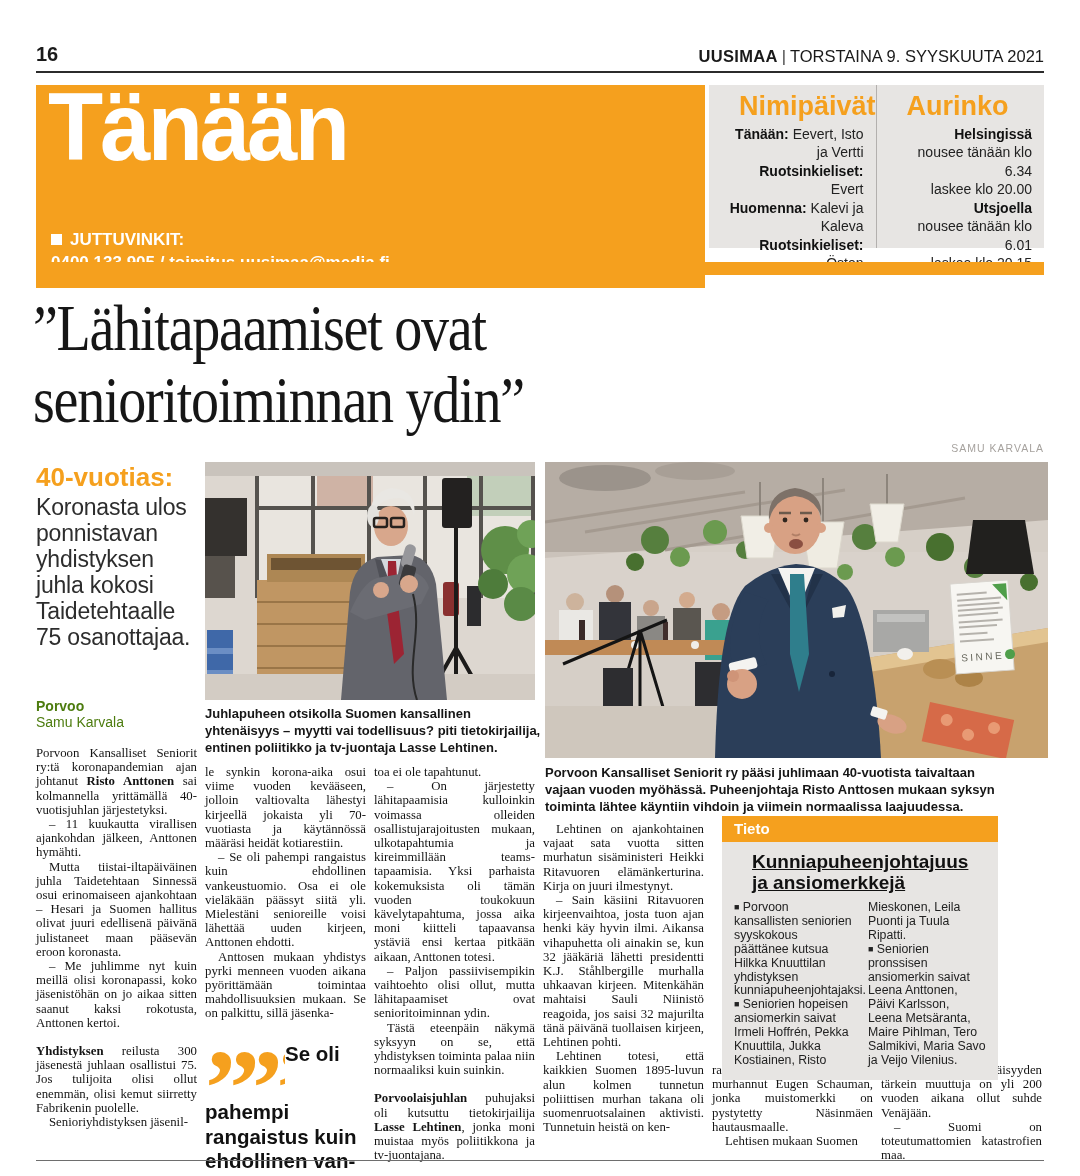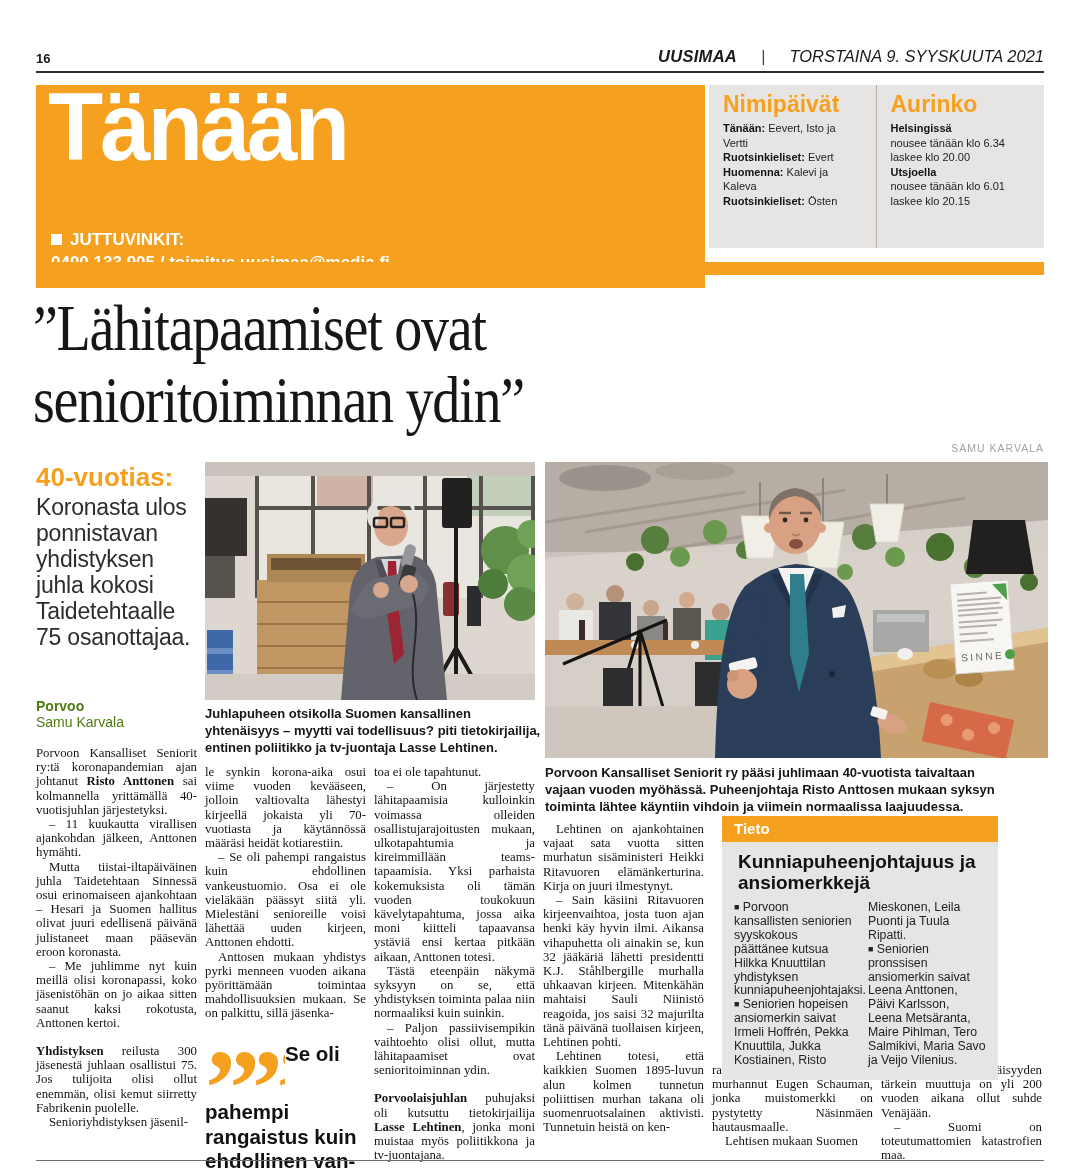--- a/index.html
+++ b/index.html
@@ -7,39 +7,39 @@
     --panel:#E7E5E3;
     --ink:#1A1A1A;
   }
   html,body{margin:0;padding:0;background:#fff;}
   #page{position:relative;width:1080px;height:1176px;background:#fff;overflow:hidden;
         font-family:"Liberation Sans",sans-serif;color:var(--ink);}
 
   
   .pghead{position:absolute;left:36px;right:36px;top:36px;height:30px;
           border-bottom:2px solid #2b2b2b;display:flex;justify-content:space-between;align-items:flex-end;padding-bottom:5px;}
-  .pagenum{font-weight:bold;font-size:13px;}
-  .masthead{font-size:16.5px;display:flex;align-items:baseline;gap:24px;font-style:italic;}
+  .pagenum{font-weight:bold;font-size:20px;}
+  .masthead{font-size:16.5px;display:flex;align-items:baseline;gap:4px;}
   .masthead .brand{font-weight:bold;letter-spacing:.3px;}
   .masthead .sep{color:#444;font-weight:400;}
 
   
   .today{position:absolute;left:36px;top:85px;width:669px;height:203px;background:var(--orange);}
   .today-title{position:absolute;left:12px;top:-8px;color:#fff;font-weight:bold;font-size:96px;
                letter-spacing:-3px;line-height:1.05;transform:scaleX(.94);transform-origin:left top;}
   .tips{position:absolute;left:15px;bottom:13px;color:#fff;font-weight:bold;font-size:17px;line-height:1.35;margin-top:36px;}
   .sq-icon{display:inline-block;width:11px;height:11px;background:#fff;margin-right:8px;}
 
   
   .info{position:absolute;left:709px;top:85px;width:335px;height:163px;background:var(--panel);
         display:flex;box-sizing:border-box;}
   .info-col{width:50%;box-sizing:border-box;padding:8px 12px 0 14px;}
   .info-col.first{border-right:1px solid #b3b0ae;}
-  .info-title{color:var(--orange);font-weight:bold;font-size:23px;margin:0 0 5px;line-height:1;}
-  .info-row{font-size:11px;line-height:1.32;color:#222;}
+  .info-title{color:var(--orange);font-weight:bold;font-size:27px;margin:0 16px 5px;line-height:1;}
+  .info-row{font-size:14px;line-height:1.32;color:#222;text-align:right;}
   .info-row b{color:#111;}
 
   
   .orangebar{position:absolute;left:36px;top:262px;width:1008px;height:13px;background:var(--orange);}
   .headline{position:absolute;left:33px;top:292px;font-family:"Liberation Serif",serif;
             font-size:66px;line-height:72px;letter-spacing:-1.5px;color:#161616;
             transform:scaleX(.85);transform-origin:left top;white-space:nowrap;}
   .credit{position:absolute;right:36px;top:442px;font-size:10.5px;color:#a6a29e;letter-spacing:1px;}
 
   
@@ -75,21 +75,21 @@
              font-size:20.5px;line-height:24.5px;color:#111;text-align:left;}
   .pq-icon{float:left;width:80px;height:58px;color:var(--orange);
            font-family:"Liberation Serif",serif;font-size:110px;line-height:92px;
            letter-spacing:-8px;overflow:hidden;}
 
   
   .tieto{position:absolute;left:722px;top:816px;width:276px;}
   .tieto-bar{background:var(--orange);color:#fff;font-weight:bold;font-size:15px;
              padding:4px 12px 5px;line-height:17px;}
   .tieto-body{background:var(--panel);padding:9px 12px 12px;box-sizing:border-box;}
-  .tieto-title{font-size:19px;font-weight:bold;line-height:21px;margin:0 4px 8px;color:#111;}
+  .tieto-title{font-size:19px;font-weight:bold;line-height:21px;margin:0 18px 8px;color:#111;text-decoration:underline;}
   .tieto-cols{column-count:2;column-gap:16px;font-size:12.3px;line-height:13.9px;color:#222;}
   .tieto-cols p{margin:0;}
   .tieto-cols .sq{font-size:9px;vertical-align:1px;}
 
   .bottomrule{position:absolute;left:36px;right:36px;top:1160px;border-top:1px solid #6e6e6e;}
 </style>
 </head>
 <body>
 
 <div id="page">
@@ -346,22 +346,22 @@
       <p class="indent"><span>Senioriyhdistyksen jäsenil-</span></p>
     </div>
   <div class="bodycol" id="col1">
       <p><span>le synkin korona-aika osui viime vuoden kevääseen, jolloin valtiovalta lähestyi kirjeellä jokaista yli 70-vuotiasta ja käytännössä määräsi heidät kotiarestiin.</span></p>
       <p class="indent"><span>– Se oli pahempi rangaistus kuin ehdollinen vankeustuomio. Osa ei ole vieläkään päässyt siitä yli. Mielestäni senioreille voisi lähettää uuden kirjeen, Anttonen ehdotti.</span></p>
       <p class="indent"><span>Anttosen mukaan yhdistys pyrki menneen vuoden aikana pyörittämään toimintaa mahdollisuuksien mukaan. Se on palkittu, sillä jäsenka-</span></p>
     </div>
   <div class="bodycol" id="col2">
       <p><span>toa ei ole tapahtunut.</span></p>
       <p class="indent"><span>– On järjestetty lähitapaamisia kulloinkin voimassa olleiden osallistujarajoitusten mukaan, ulkotapahtumia ja kireimmillään teams-tapaamisia. Yksi parhaista kokemuksista oli tämän vuoden toukokuun kävelytapahtuma, jossa aika moni kiitteli tapaavansa ystäviä ensi kertaa pitkään aikaan, Anttonen totesi.</span></p>
+      <p class="indent"><span>– Paljon passiivisempikin vaihtoehto olisi ollut, mutta lähitapaamiset ovat senioritoiminnan ydin.</span></p>
       <p class="indent"><span>Tästä eteenpäin näkymä syksyyn on se, että yhdistyksen toiminta palaa niin normaaliksi kuin suinkin.</span></p>
-      <p class="indent"><span>– Paljon passiivisempikin vaihtoehto olisi ollut, mutta lähitapaamiset ovat senioritoiminnan ydin.</span></p>
       <p class="gap"><b>Porvoolaisjuhlan</b><span> puhujaksi oli kutsuttu tietokirjailija </span><b>Lasse Lehtinen</b><span>, jonka moni muistaa myös poliitikkona ja tv-juontajana.</span></p>
     </div>
   <div class="bodycol" id="col3">
       <p class="indent"><span>Lehtinen on ajankohtainen vajaat sata vuotta sitten murhatun sisäministeri Heikki Ritavuoren elämänkerturina. Kirja on juuri ilmestynyt.</span></p>
       <p class="indent"><span>– Sain käsiini Ritavuoren kirjeenvaihtoa, josta tuon ajan henki käy hyvin ilmi. Aikansa vihapuhetta oli ainakin se, kun 32 jääkäriä lähetti presidentti K.J. Ståhlbergille murhalla uhkaavan kirjeen. Mitenkähän mahtaisi Sauli Niinistö reagoida, jos saisi 32 majurilta tänä päivänä tuollaisen kirjeen, Lehtinen pohti.</span></p>
       <p class="indent"><span>Lehtinen totesi, että kaikkien Suomen 1895-luvun alun kolmen tunnetun poliittisen murhan takana oli suomenruotsalainen aktivisti. Tunnetuin heistä on ken-</span></p>
     </div>
   <div class="bodycol" id="col4">
       <p><span>raalikuvernööri Bobrikovin murhannut Eugen Schauman, jonka muistomerkki on pystytetty Näsinmäen hautausmaalle.</span></p>
       <p class="indent"><span>Lehtisen mukaan Suomen</span></p>

